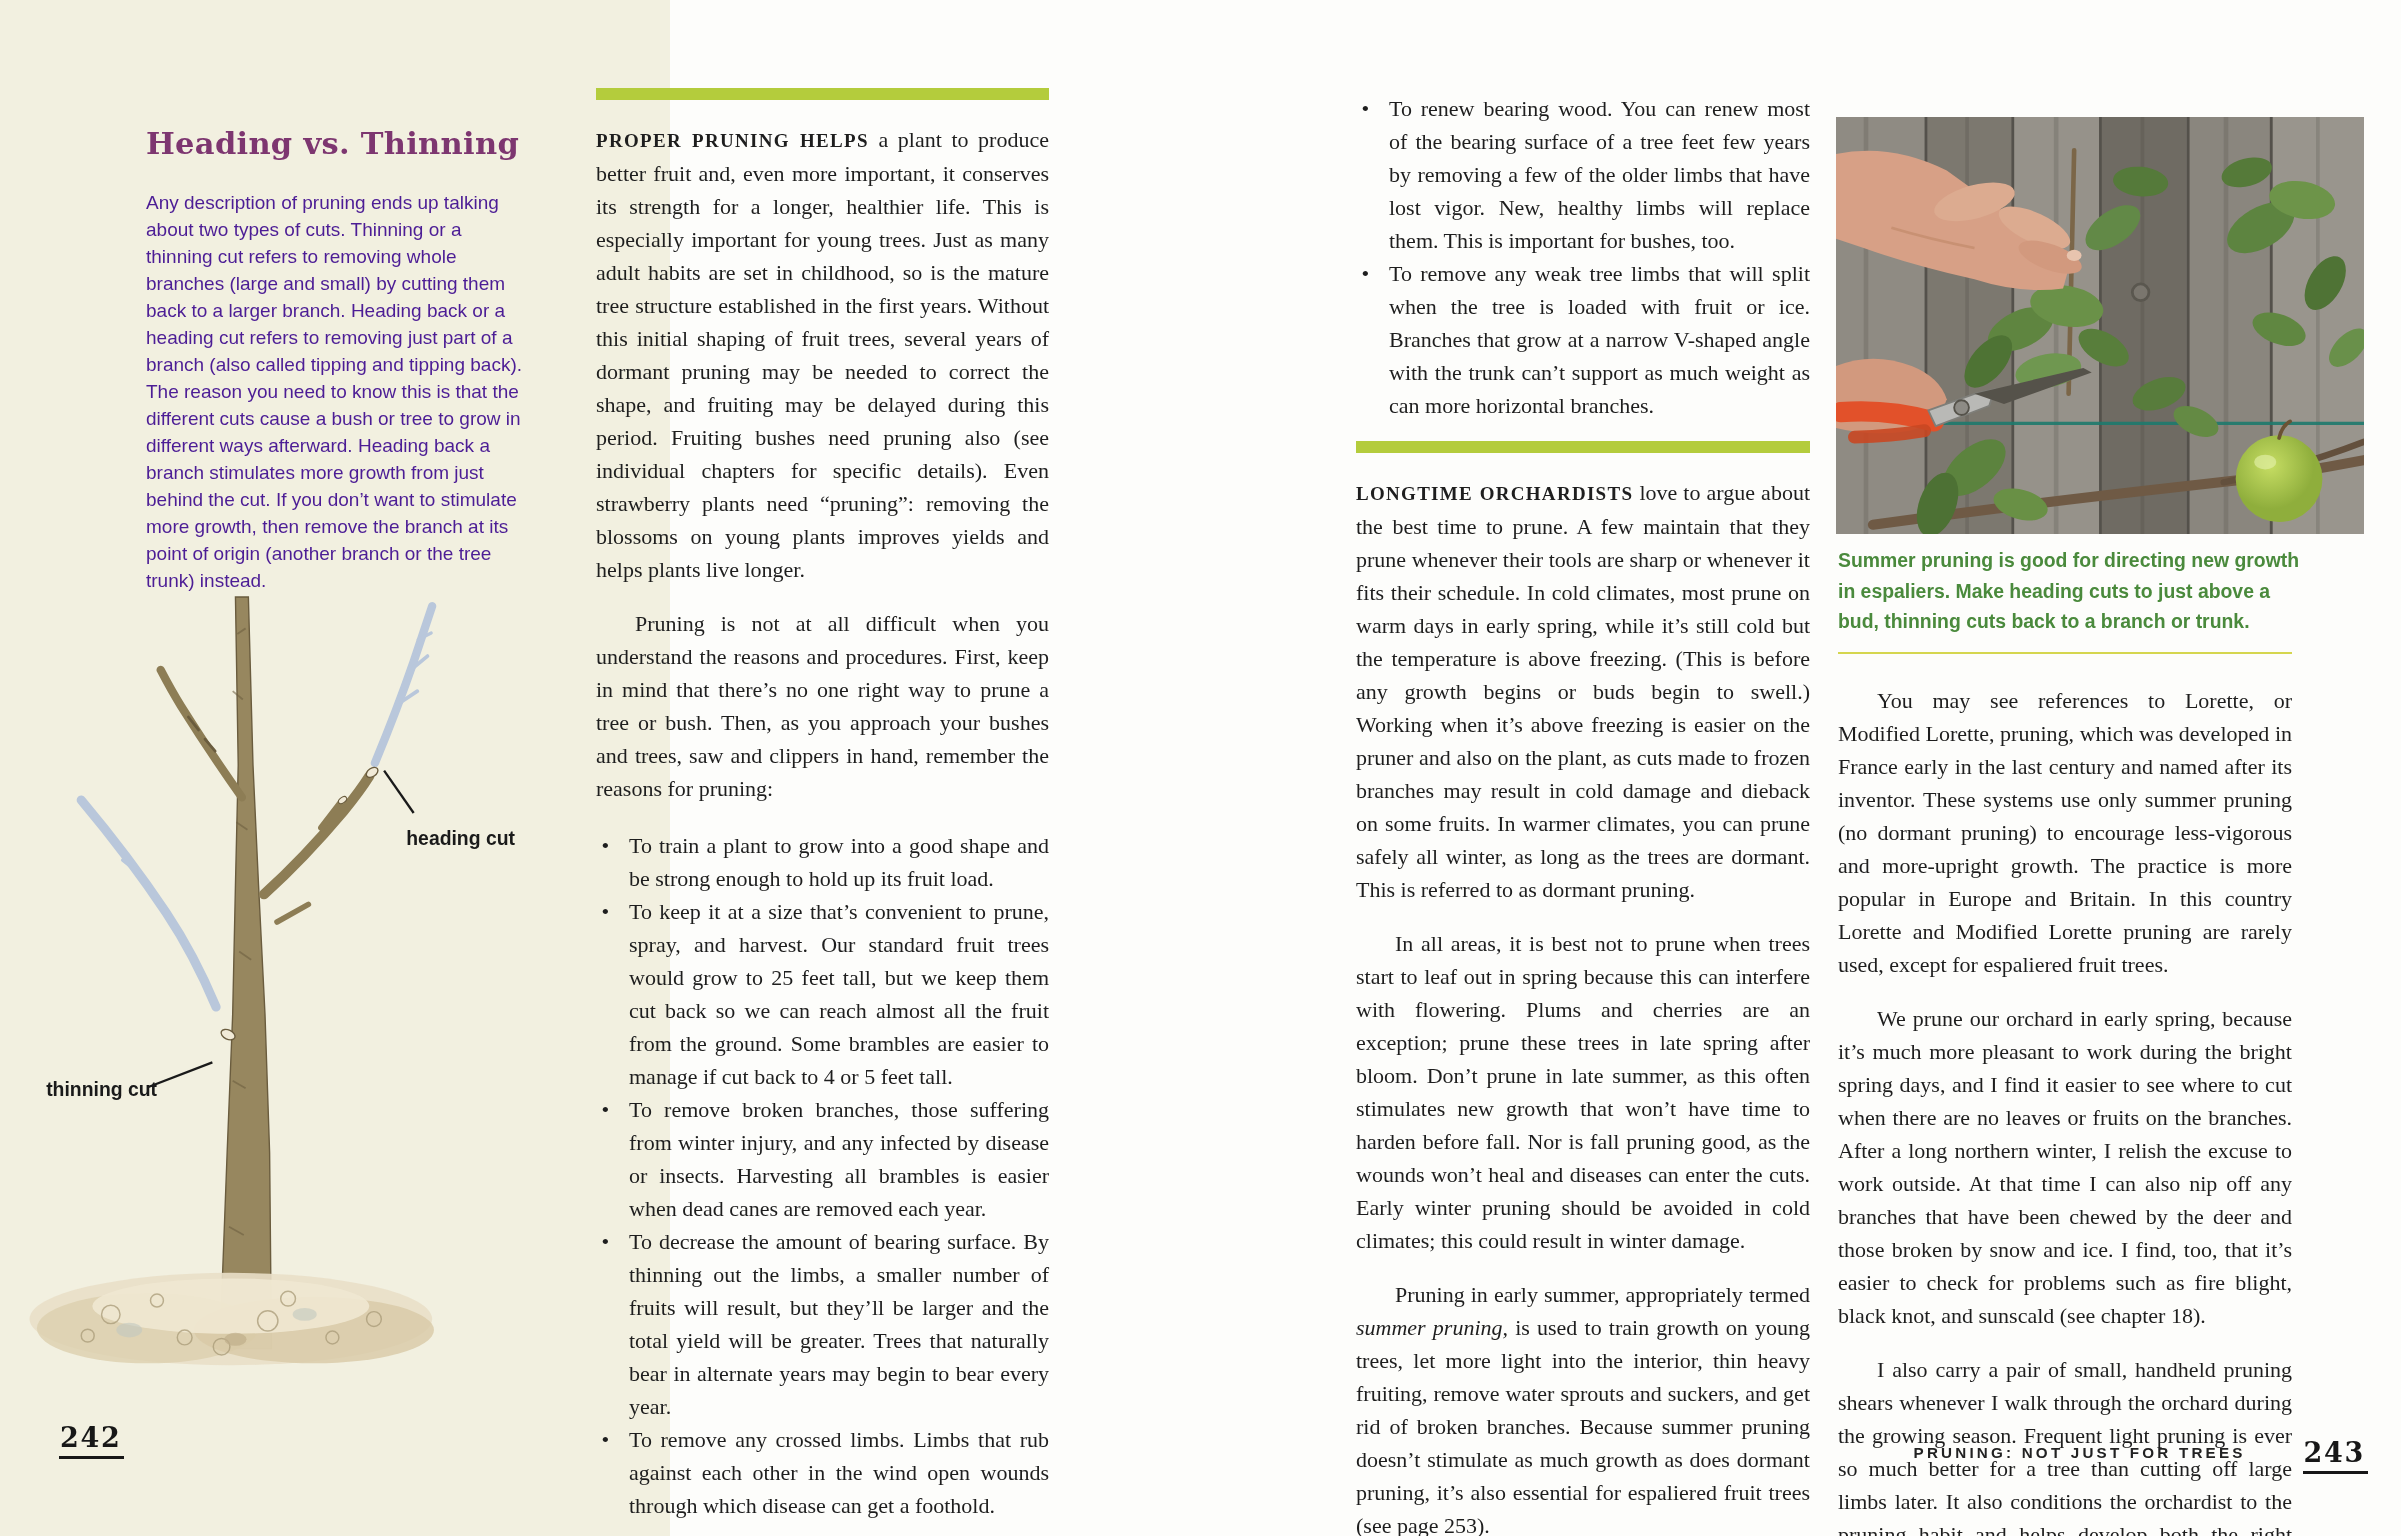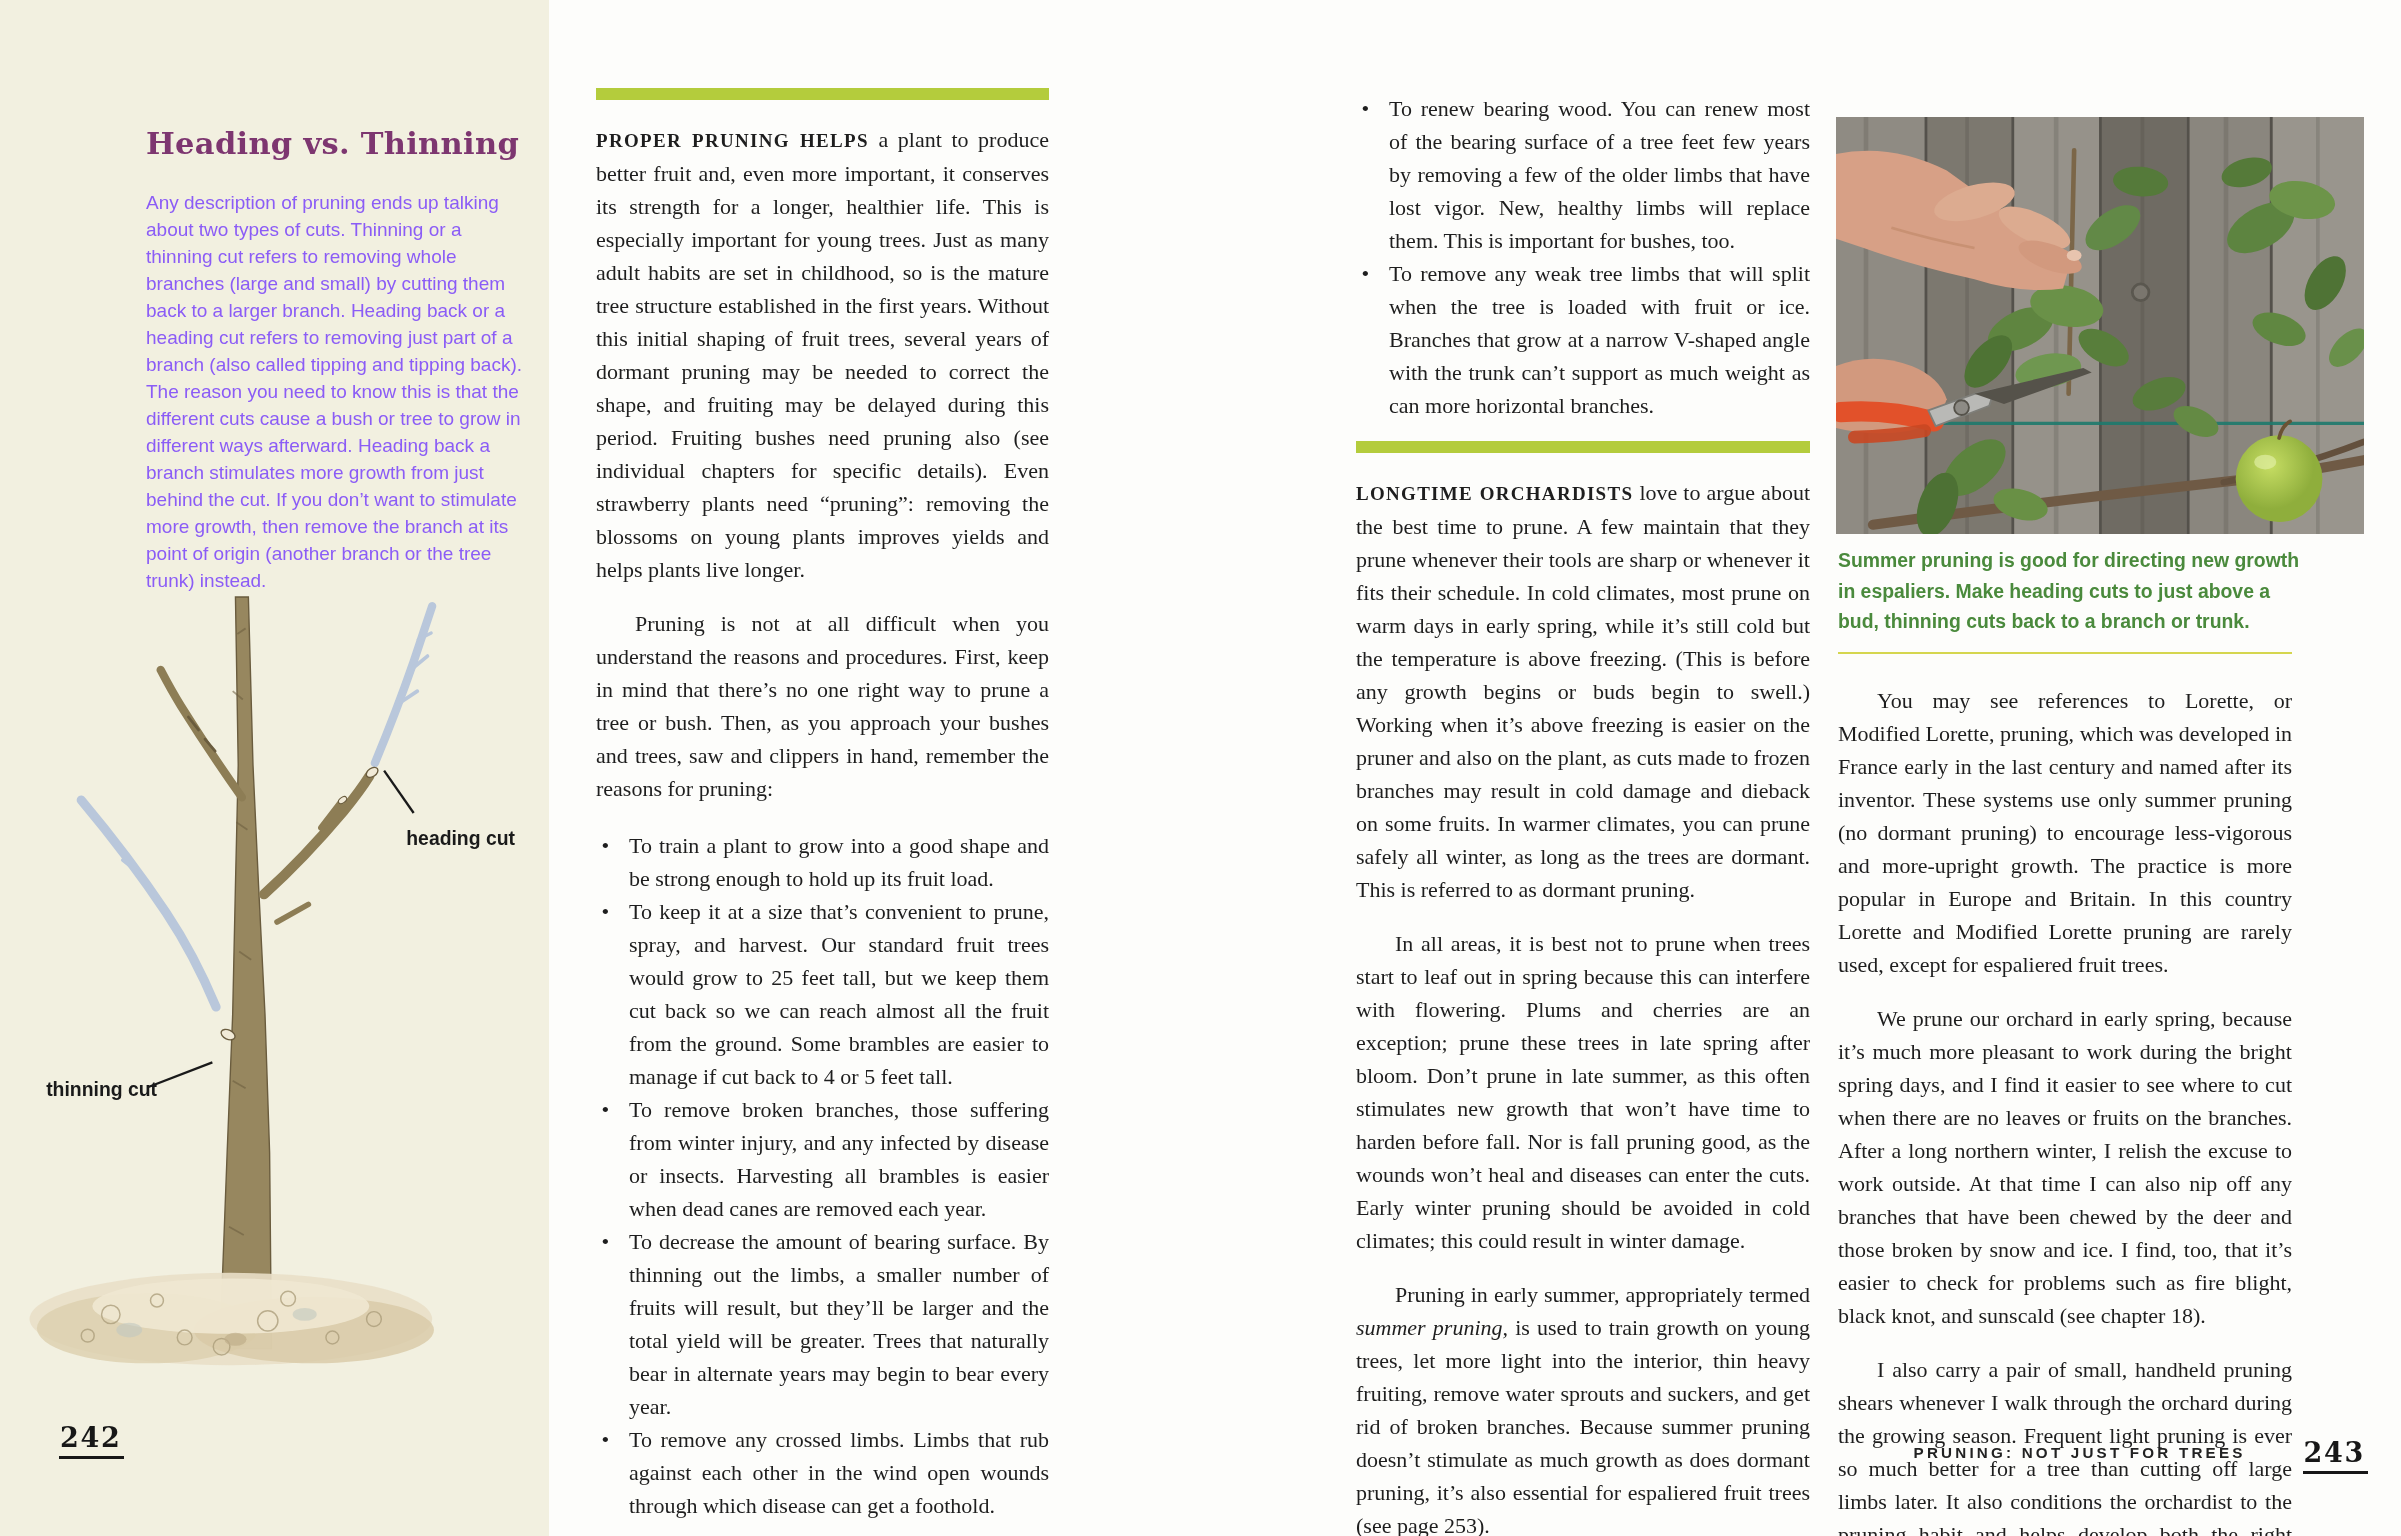--- a/index.html
+++ b/index.html
@@ -2,30 +2,30 @@
 <html style="font-size:14.8px"><head>
 <meta charset="utf-8">
 <style>
   html,body{margin:0;padding:0;background:#e8e8e8;}
   .spread{
     position:relative;width:2401px;height:1537px;background:#fdfdfb;
     overflow:hidden;font-family:"Liberation Serif","DejaVu Serif",serif;color:#1e1e1e;
   }
   
   .sidebar{
-    position:absolute;left:0;top:0;width:549px;height:1537px;
+    position:absolute;left:0;top:0;width:670px;height:1537px;
     background:#f2f0e0;box-sizing:border-box;padding:127px 29.6px 0 146px;
   }
   .sb-title{
     margin:0;font-family:"DejaVu Serif","Liberation Serif",serif;
     font-weight:700;font-size:30.5px;line-height:1.1;color:#7d3670;letter-spacing:0.3px;
   }
   .sb-body{
     margin:28px 0 0 0;font-family:"Liberation Sans","DejaVu Sans",sans-serif;
-    font-size:19px;line-height:27px;color:#8b5cf6;width:383px;
+    font-size:19px;line-height:27px;color:#4c1d95;width:383px;
   }
   .tree-svg{position:absolute;left:0;top:580px;width:554px;height:804px;}
   .ill-label{font-family:"Liberation Sans","DejaVu Sans",sans-serif;font-weight:700;font-size:21px;fill:#1a1a1a;}
   
   .pagenum{
     font-family:"DejaVu Serif","Liberation Serif",serif;font-weight:700;font-size:27px;
     letter-spacing:1.8px;color:#171717;border-bottom:3.7px solid #171717;padding:0 2.8px 2.8px 0.9px;
   }
   .pagenum-left{position:absolute;left:59px;top:1422px;}
   .footer-right{position:absolute;top:1437px;right:33px;display:flex;align-items:flex-start;gap:57px;}

